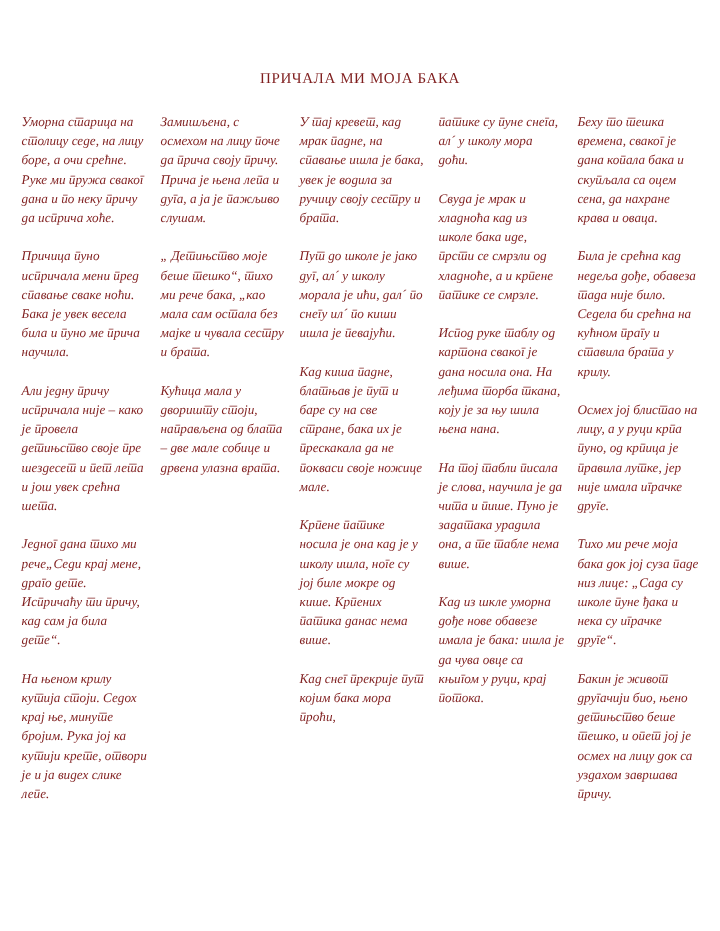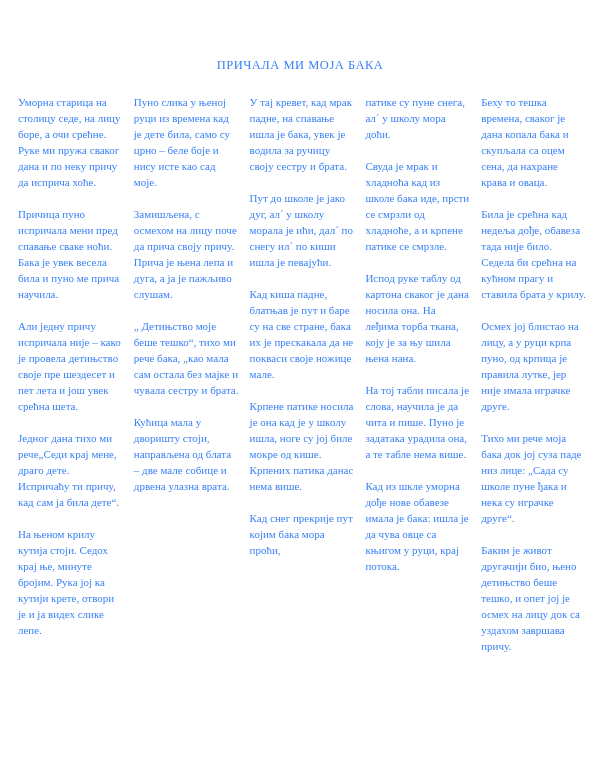--- a/index.html
+++ b/index.html
@@ -7,40 +7,41 @@
     padding: 0;
     background: #ffffff;
   }
   .page {
     position: relative;
     width: 600px;
     height: 776px;
     background: #ffffff;
     overflow: hidden;
     font-family: "Liberation Serif", "DejaVu Serif", serif;
-    color: #3b82f6;
+    color: #7f1d1d;
   }
   .title {
     position: absolute;
     top: 58px;
     left: 0;
     right: 0;
     text-align: center;
     font-size: 12.5px;
     font-weight: normal;
     letter-spacing: 0.5px;
     margin: 0;
   }
   .columns {
     position: absolute;
     top: 94px;
     left: 18px;
     right: 14px;
     display: flex;
     gap: 11px;
+    font-style: italic;
   }
   .col {
     flex: 1 1 0;
     min-width: 0;
     font-size: 11px;
     line-height: 16px;
     text-align: left;
   }
   .col p {
     margin: 0 0 16px 0;
@@ -56,21 +57,20 @@
 
     <div class="col">
       <p>Уморна старица на столицу седе, на лицу боре, а очи срећне. Руке ми пружа сваког дана и по неку причу да исприча хоће.</p>
       <p>Причица пуно испричала мени пред спавање сваке ноћи. Бака је увек весела била и пуно ме прича научила.</p>
       <p>Али једну причу испричала није – како је провела детињство своје пре шездесет и пет лета и још увек срећна шета.</p>
       <p>Једног дана тихо ми рече„Седи крај мене, драго дете. Испричаћу ти причу, кад сам ја била дете“.</p>
       <p>На њеном крилу кутија стоји. Седох крај ње, минуте бројим. Рука јој ка кутији крете, отвори је и ја видех слике лепе.</p>
     </div>
 
     <div class="col">
-      <p>Пуно слика у њеној руци из времена кад је дете била, само су црно – беле боје и нису исте као сад моје.</p>
       <p>Замишљена, с осмехом на лицу поче да прича своју причу. Прича је њена лепа и дуга, а ја је пажљиво слушам.</p>
       <p>„ Детињство моје беше тешко“, тихо ми рече бака, „као мала сам остала без мајке и чувала сестру и брата.</p>
       <p>Кућица мала у дворишту стоји, направљена од блата – две мале собице и дрвена улазна врата.</p>
     </div>
 
     <div class="col">
       <p>У тај кревет, кад мрак падне, на спавање ишла је бака, увек је водила за ручицу своју сестру и брата.</p>
       <p>Пут до школе је јако дуг, ал´ у школу морала је ићи, дал´ по снегу ил´ по киши ишла је певајући.</p>
       <p>Кад киша падне, блатњав је пут и баре су на све стране, бака их је прескакала да не покваси своје ножице мале.</p>
       <p>Крпене патике носила је она кад је у школу ишла, ноге су јој биле мокре од кише. Крпених патика данас нема више.</p>

